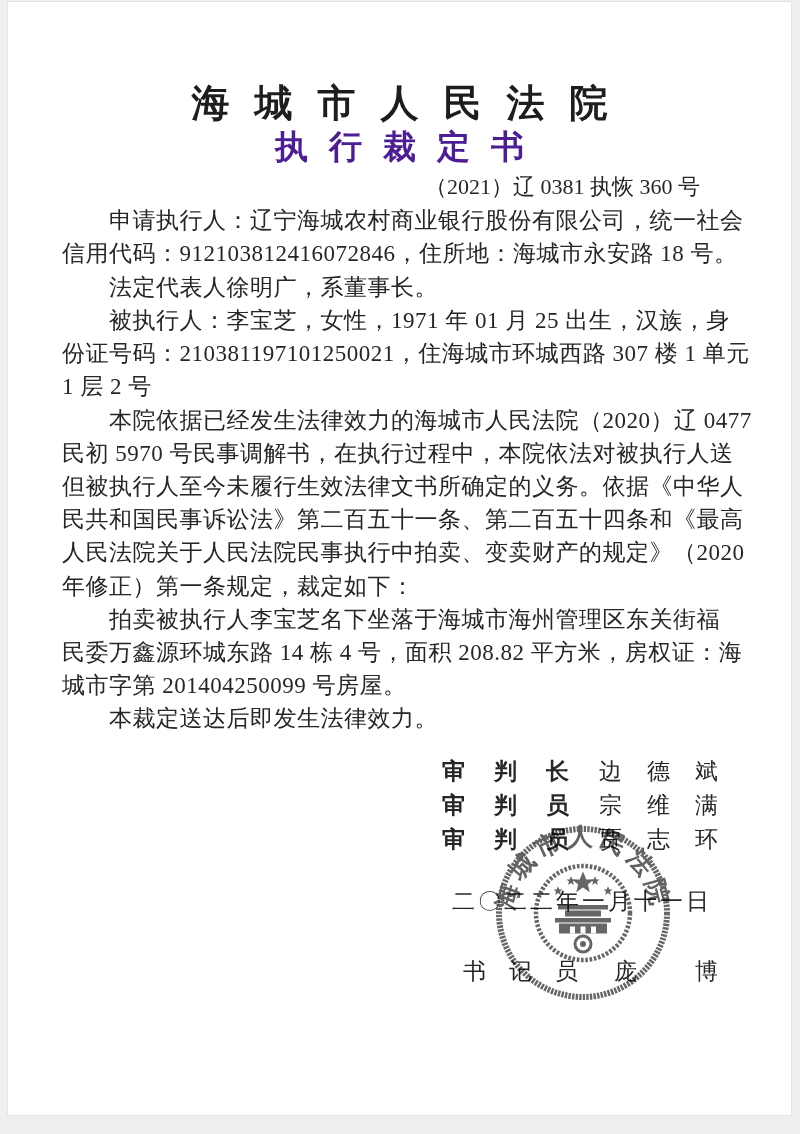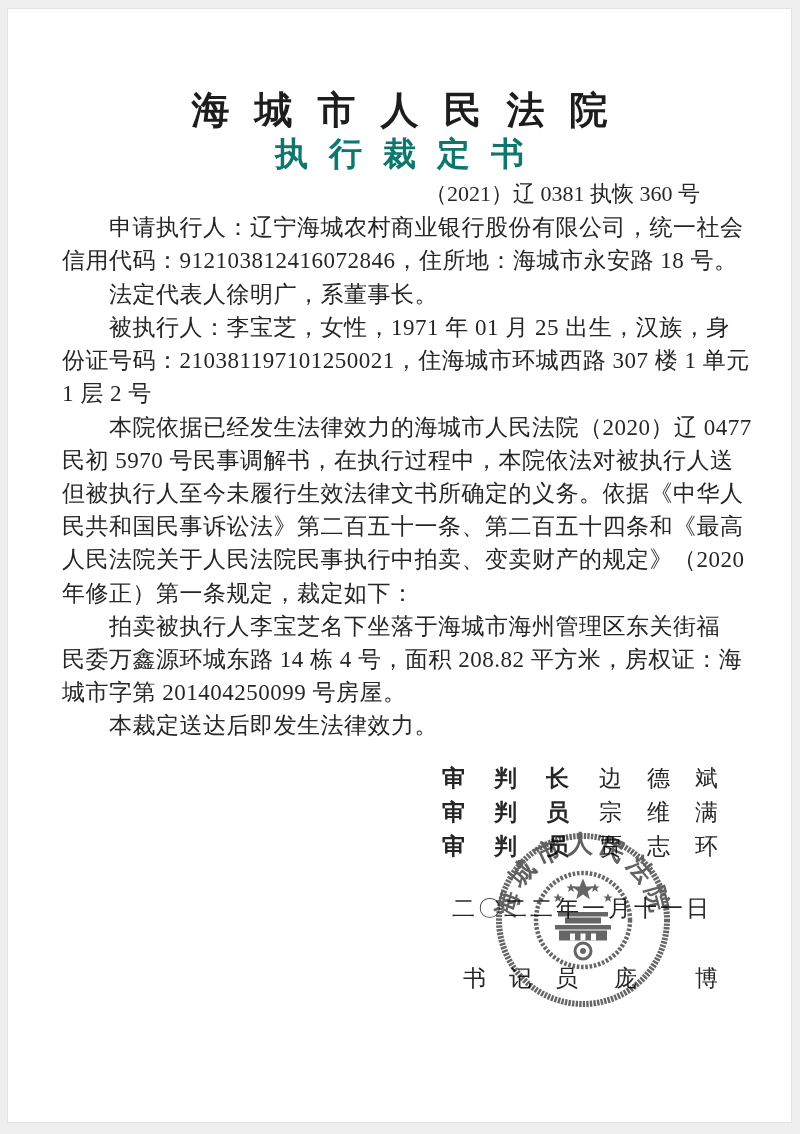--- a/index.html
+++ b/index.html
@@ -4,39 +4,39 @@
 <style>
   html,body{margin:0;padding:0;}
   body{
     width:800px;height:1134px;position:relative;
     background:#efefef;
     font-family:"Liberation Serif","DejaVu Serif",serif;
     color:#262626;
     overflow:hidden;
   }
   .page{
-    position:absolute;left:8px;top:9px;width:783px;height:1113px;
+    position:absolute;left:8px;top:2px;width:783px;height:1113px;
     background:#ffffff;
     box-shadow:0 0 0 1px #e3e3e3;
     box-sizing:border-box;
     padding-top:80px;
   }
   .court-name{
     margin:0;text-align:center;
     font-size:38px;font-weight:bold;
     letter-spacing:25px;padding-left:25px;
     line-height:1.15;
     color:#1d1d1d;
   }
   .doc-title{
     margin:2px 0 0 0;text-align:center;
     font-size:33px;font-weight:bold;
     letter-spacing:21px;padding-left:21px;
     line-height:1.2;
-    color:#0f766e;
+    color:#4c1d95;
   }
   .case-number{
     text-align:right;
     padding-right:91px;
     font-size:22px;line-height:32px;
     margin-top:4px;
   }
   .doc-body{
     padding:0 51px 0 54px;
     font-size:23px;line-height:33.2px;

